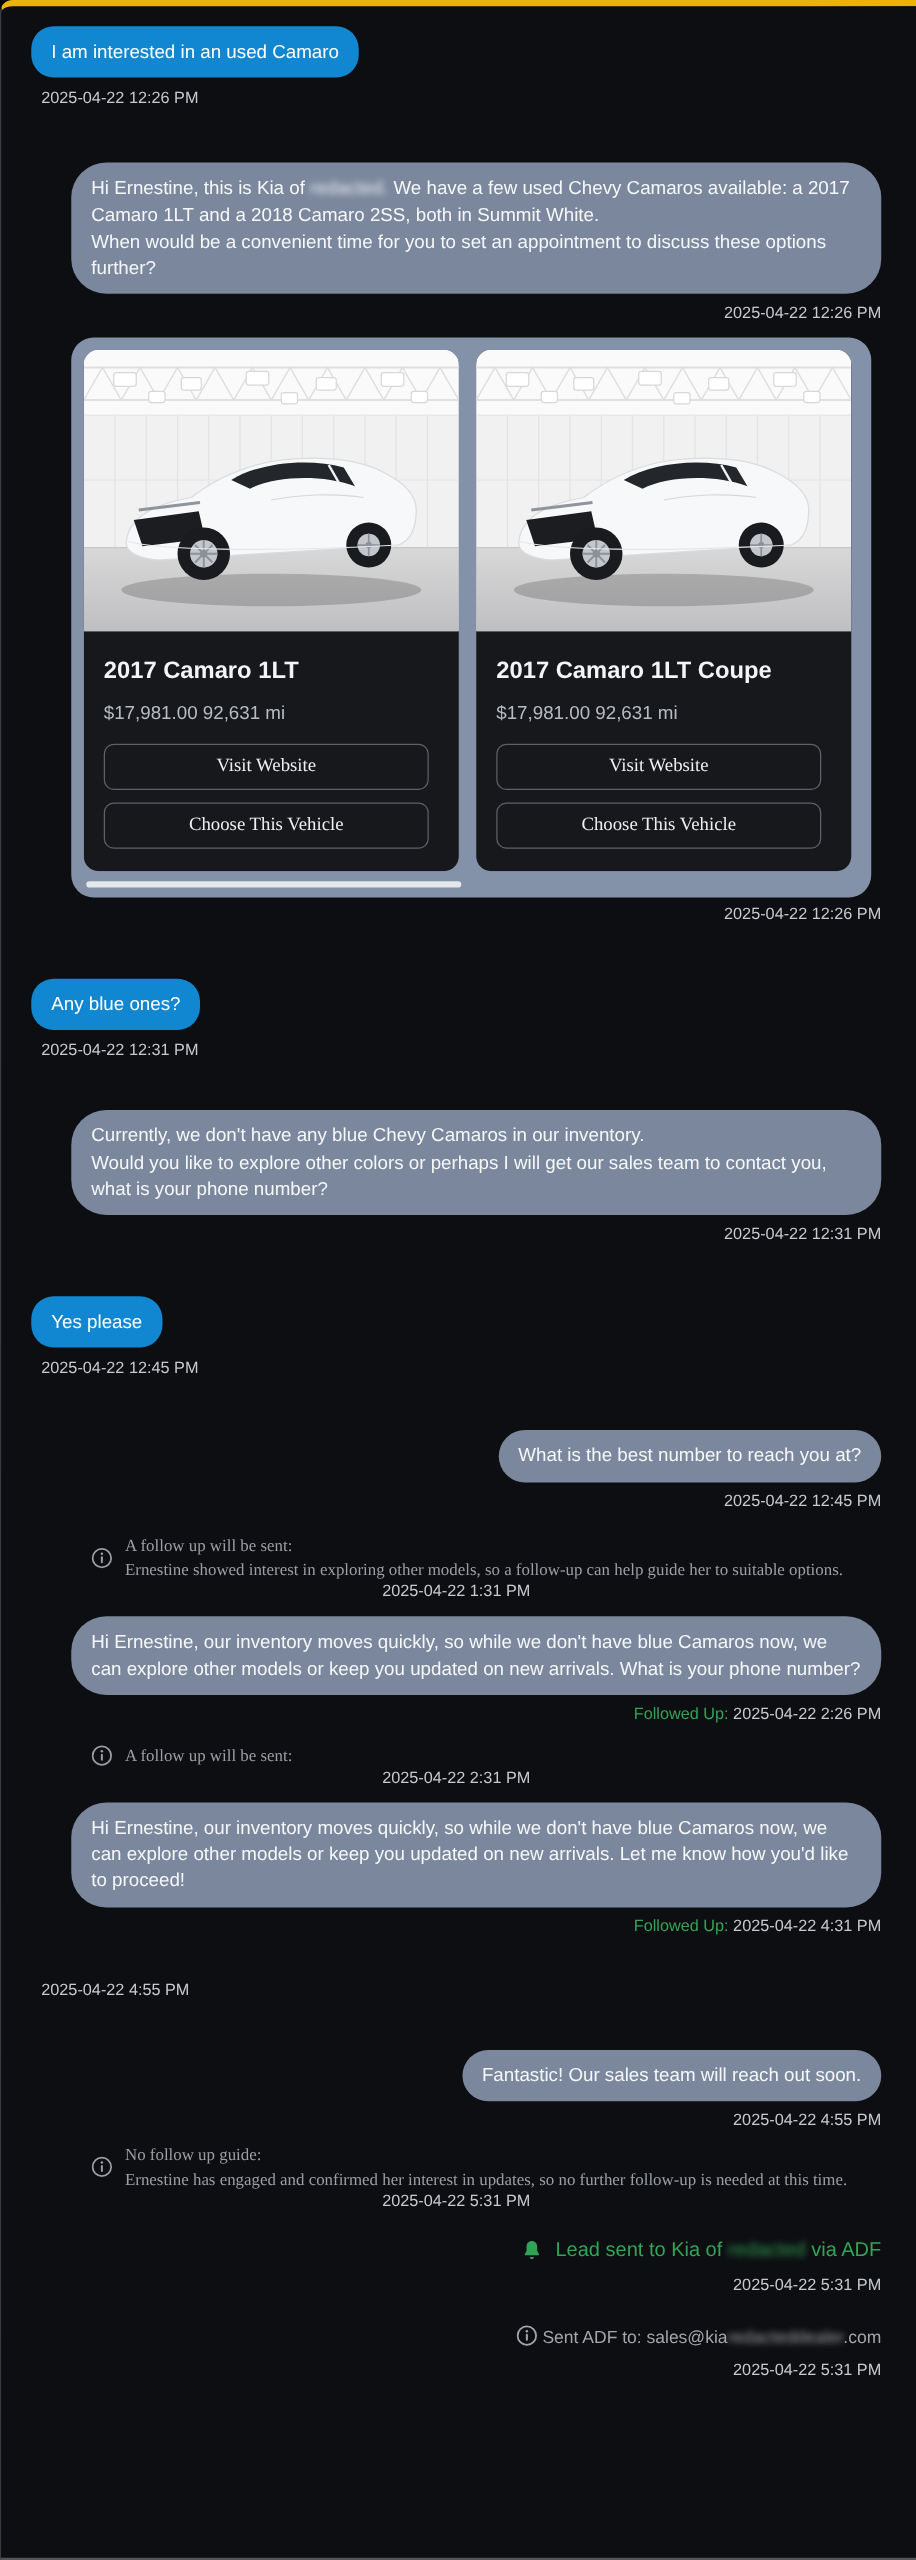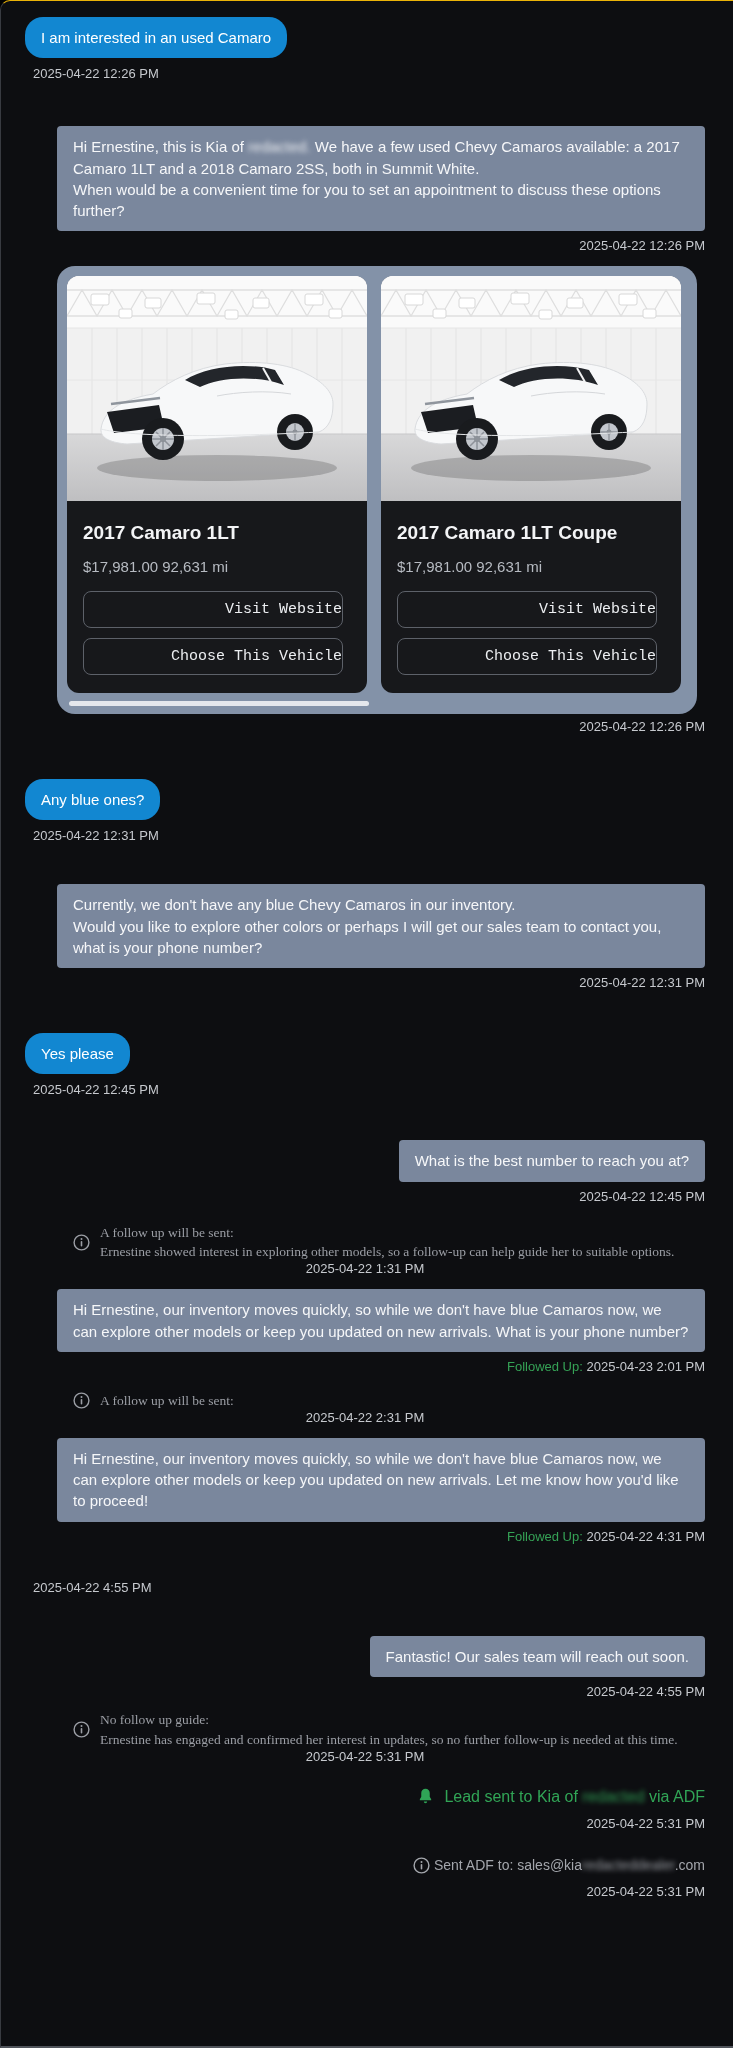--- a/index.html
+++ b/index.html
@@ -1,27 +1,27 @@
 <!DOCTYPE html>
 <html><head>
 <meta charset="utf-8">
 <style>
   html,body{margin:0;padding:0;background:#000;}
   .chat{
     width:733px;height:2048px;box-sizing:border-box;overflow:hidden;
     background:#0d0e11;color:#fff;
     font-family:"Liberation Sans",sans-serif;
-    border-top:1px solid #eab308;border-left:1px solid #383b41;border-bottom:2px solid #50545b;
+    border-top:5px solid #eab308;border-left:1px solid #383b41;border-bottom:2px solid #50545b;
     border-top-left-radius:10px;
     padding:16px 28px 0 24px;
   }
   .bubble{display:inline-block;font-size:15px;line-height:1.42;padding:10px 16px;
     border-radius:18px;white-space:pre-line;text-align:left;}
   .bubble-blue{background:#1287d1;color:#ffffff;}
-  .bubble-gray{background:#7a879d;color:#f6f7f9;border-radius:4px;}
+  .bubble-gray{background:#7a879d;color:#f6f7f9;border-radius:28px;}
   .ts{color:#c6c9ce;font-size:13px;line-height:1.15;}
   .row-left{margin-top:0;}
   .row-left .ts{margin:9px 0 0 8px;}
   .row-agent{margin-left:32px;display:flex;flex-direction:column;}
   .row-agent .ts{margin-top:8px;text-align:right;}
   .row-right{display:flex;flex-direction:column;align-items:flex-end;}
   .row-right .ts{margin-top:8px;text-align:right;}
   .mt44{margin-top:44px}.mt42{margin-top:42px}.mt40{margin-top:40px}.mt36{margin-top:36px}
   .mt24{margin-top:24px}.mt22{margin-top:22px}.mt18{margin-top:18px}.mt16{margin-top:16px}
   .mt12{margin-top:12px}.mt10{margin-top:10px}
@@ -30,39 +30,39 @@
   .cards-wrap{margin-left:32px;margin-top:12px;width:640px;box-sizing:border-box;
     background:#8392a8;border-radius:18px;padding:10px 10px 8px 10px;}
   .cards-row{display:flex;gap:14px;overflow:hidden;}
   .vcard{width:300px;min-width:300px;background:#17181b;border-radius:12px;overflow:hidden;}
   .vcard-img{width:300px;height:225px;display:block;background:#e9e9ea;}
   .vcard-body{padding:14px 24px 18px 16px;}
   .vcard-title{font-size:19px;font-weight:700;color:#f3f4f6;margin:6px 0 10px 0;line-height:1.3;}
   .vcard-price{font-size:15px;color:#b7bbc2;margin:0 0 14px 0;line-height:1.4;}
   .vcard-btn{display:block;width:100%;box-sizing:border-box;background:transparent;
     border:1px solid #5d6169;border-radius:8px;color:#edeff2;font-size:15px;
-    padding:9px 0;margin-top:10px;text-align:right;cursor:pointer;
-    font-family:Liberation Mono, monospace;}
+    padding:9px 0;margin-top:10px;text-align:center;cursor:pointer;
+    font-family:Liberation Serif, serif;}
   .hscroll{height:5px;width:300px;background:rgba(255,255,255,.78);border-radius:3px;
     margin:8px 0 0 2px;cursor:pointer;}
   .cards-time{text-align:right;margin-top:6px;}
   
   .note{margin-left:48px;display:flex;align-items:center;gap:10px;color:#9b9ea5;
     font-size:13.5px;line-height:1.48;font-family:Liberation Serif, serif;}
   .note-icon{flex:0 0 auto;width:17px;height:17px;color:#9b9ea5;}
   .note-text{flex:1;}
   .note-title{display:block;}
   .note-ts{margin-top:0;text-align:center;}
   .followed{margin-top:8px;text-align:right;font-size:13px;line-height:1.15;}
   .followed .green{color:#35a256;}
   .followed .ftime{color:#c6c9ce;}
   .lead-row{display:flex;justify-content:flex-end;align-items:flex-end;gap:10px;
     color:#31a556;font-size:16px;line-height:1.25;}
   .lead-row .bell{width:17px;height:20px;flex:0 0 auto;}
-  .adf-row{display:flex;justify-content:flex-end;align-items:center;gap:4px;
+  .adf-row{display:flex;justify-content:flex-end;align-items:flex-start;gap:4px;
     color:#a3a6ac;font-size:14px;line-height:1.4;}
   .r-ts{text-align:right;margin-top:10px;}
 </style>
 </head>
 <body>
 
 <svg width="0" height="0" style="position:absolute" aria-hidden="true">
   <defs>
     <linearGradient id="roomGrad" x1="0" y1="0" x2="0" y2="1">
       <stop offset="0" stop-color="#fcfcfc"></stop>
@@ -191,21 +191,21 @@
       <div class="note-text">
         <span class="note-title">A follow up will be sent:</span>
         <span>Ernestine showed interest in exploring other models, so a follow-up can help guide her to suitable options.</span>
       </div>
     </div>
     <div class="ts note-ts">2025-04-22 1:31 PM</div>
   </div>
 
   <div class="row-agent mt12">
     <span class="bubble bubble-gray">Hi Ernestine, our inventory moves quickly, so while we don't have blue Camaros now, we can explore other models or keep you updated on new arrivals. What is your phone number?</span>
-    <div class="followed"><span class="green">Followed Up:</span><span class="ftime"> 2025-04-23 2:01 PM</span></div>
+    <div class="followed"><span class="green">Followed Up:</span><span class="ftime"> 2025-04-22 2:26 PM</span></div>
   </div>
 
   <div class="mt16">
     <div class="note">
       <svg class="note-icon" viewBox="0 0 17 17">
           <use href="#info-glyph"></use>
         </svg>
       <div class="note-text">
         <span class="note-title">A follow up will be sent:</span>
       </div>

